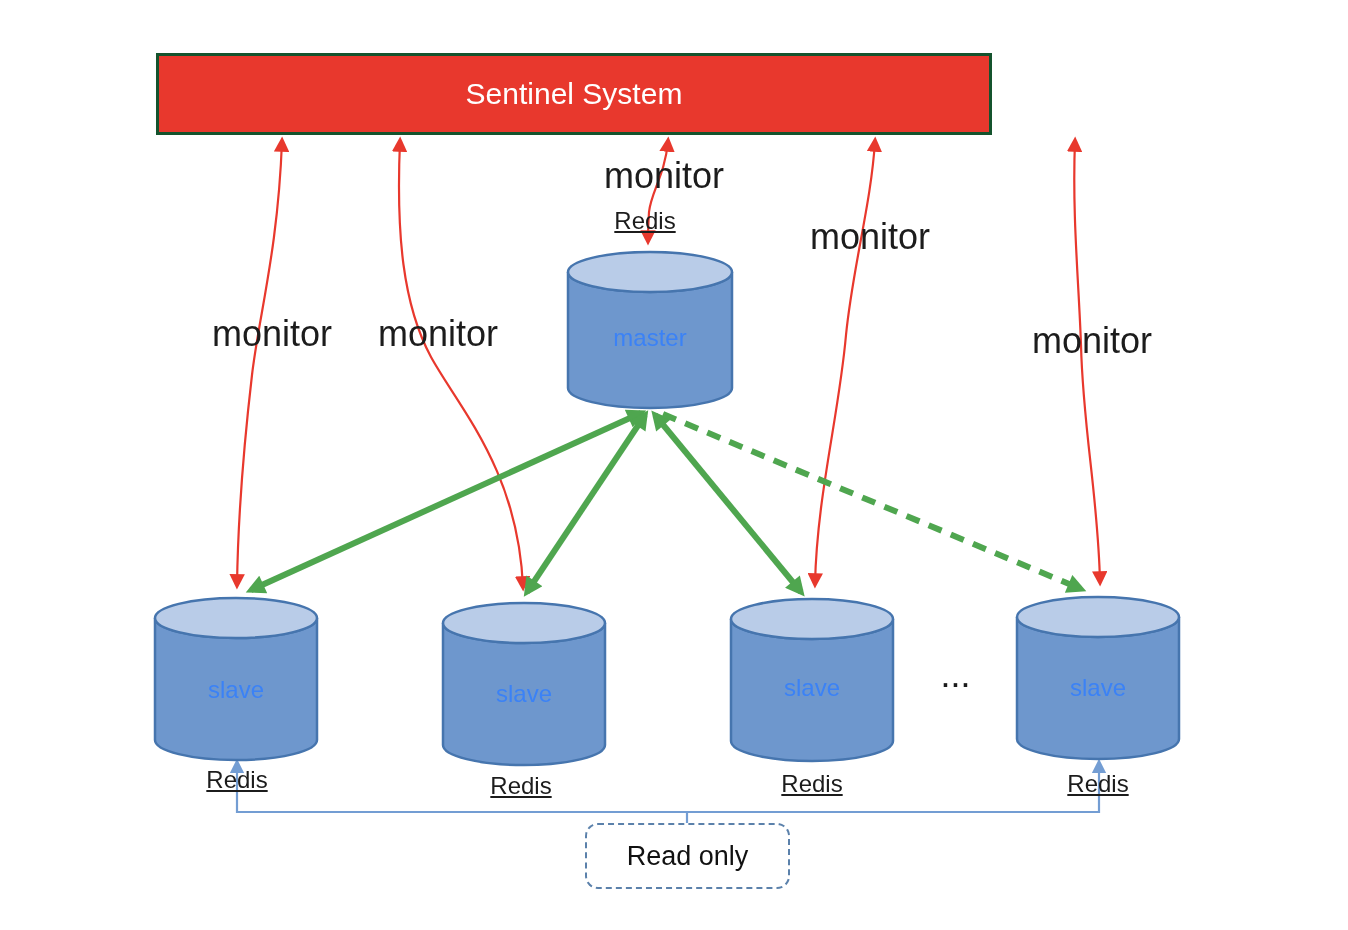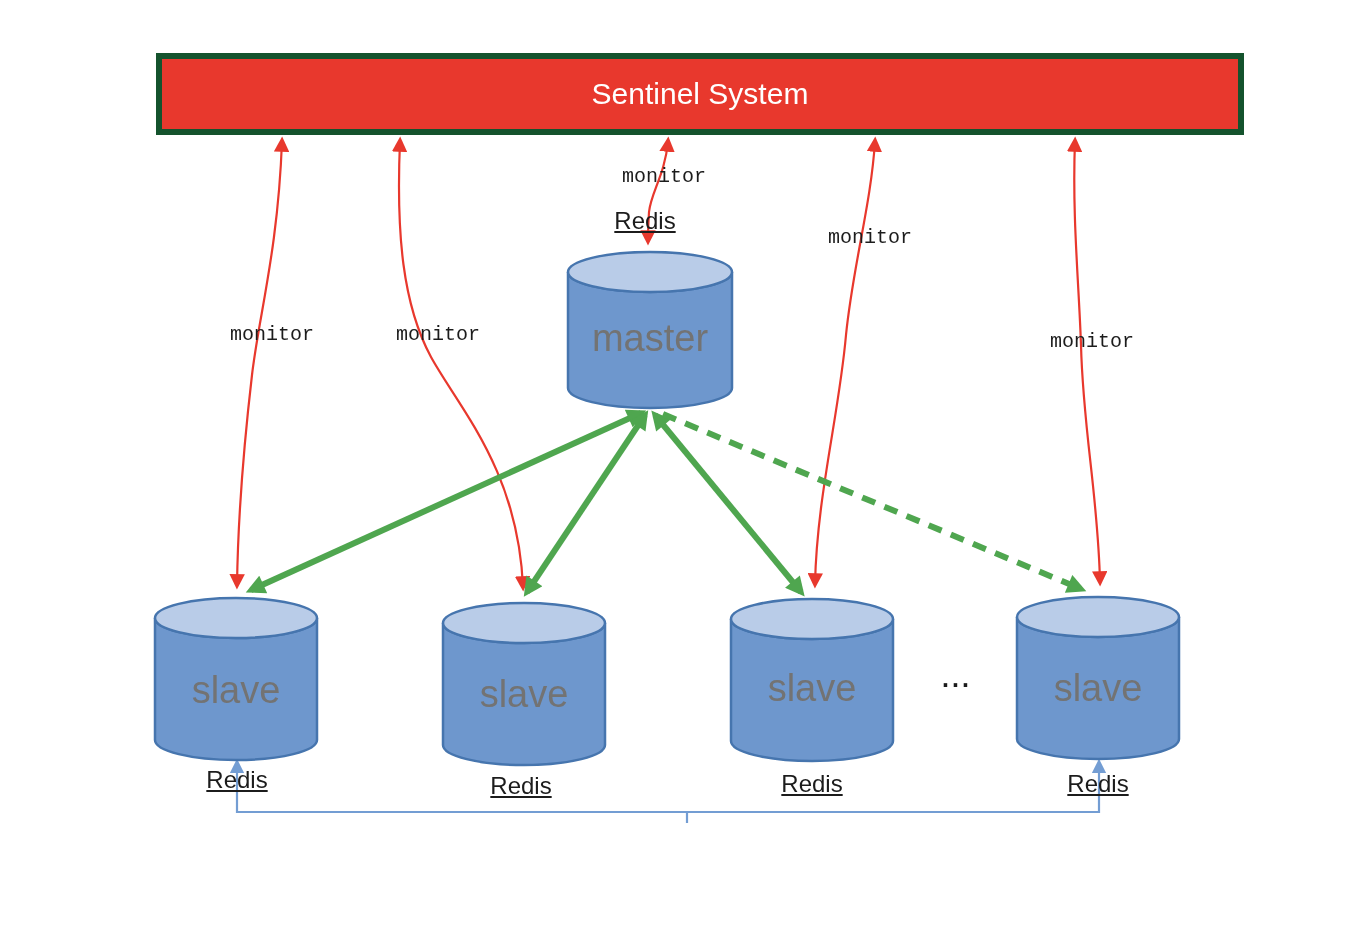--- a/index.html
+++ b/index.html
@@ -10,30 +10,30 @@
     font-family:"Liberation Sans", sans-serif;
     overflow:hidden;
   }
   #lines{position:absolute;left:0;top:0;width:1348px;height:930px;}
   .lbl{
     position:absolute;
     transform:translate(-50%,-50%);
     white-space:nowrap;
     color:#1c1c1c;
   }
-  .monitor{font-size:20px;font-family:Liberation Mono, monospace;}
+  .monitor{font-size:36px;}
   .redis{font-size:24px;text-decoration:underline;}
-  .node-label{font-size:38px;color:#737373;}
+  .node-label{font-size:24px;color:#3b82f6;}
   .dots{font-size:25px;font-weight:700;letter-spacing:3px;}
   #banner{
     position:absolute;
-    left:156px;top:53px;width:1088px;height:82px;
+    left:156px;top:53px;width:836px;height:82px;
     box-sizing:border-box;
     background:#e8382d;
-    border:6px solid #14532d;
+    border:3px solid #14532d;
     display:flex;align-items:center;justify-content:center;
     color:#ffffff;font-size:30px;
   }
   .callout{
     position:absolute;
     box-sizing:border-box;
     border:2px dashed #5b81ab;
     border-radius:13px;
     display:flex;align-items:center;justify-content:center;
     font-size:27px;color:#111111;
@@ -113,14 +113,17 @@
   <div class="lbl redis" style="left:1098px;top:784px;">Redis</div>
 
   <div class="lbl node-label" style="left:650px;top:338px;">master</div>
   <div class="lbl node-label" style="left:236px;top:690px;">slave</div>
   <div class="lbl node-label" style="left:524px;top:694px;">slave</div>
   <div class="lbl node-label" style="left:812px;top:688px;">slave</div>
   <div class="lbl node-label" style="left:1098px;top:688px;">slave</div>
 
   <div class="lbl dots" style="left:957px;top:678px;">...</div>
 
+  <div id="read-only" class="callout">
+    <span>Read only</span>
+  </div>
 
 </div>
 
 </body></html>

